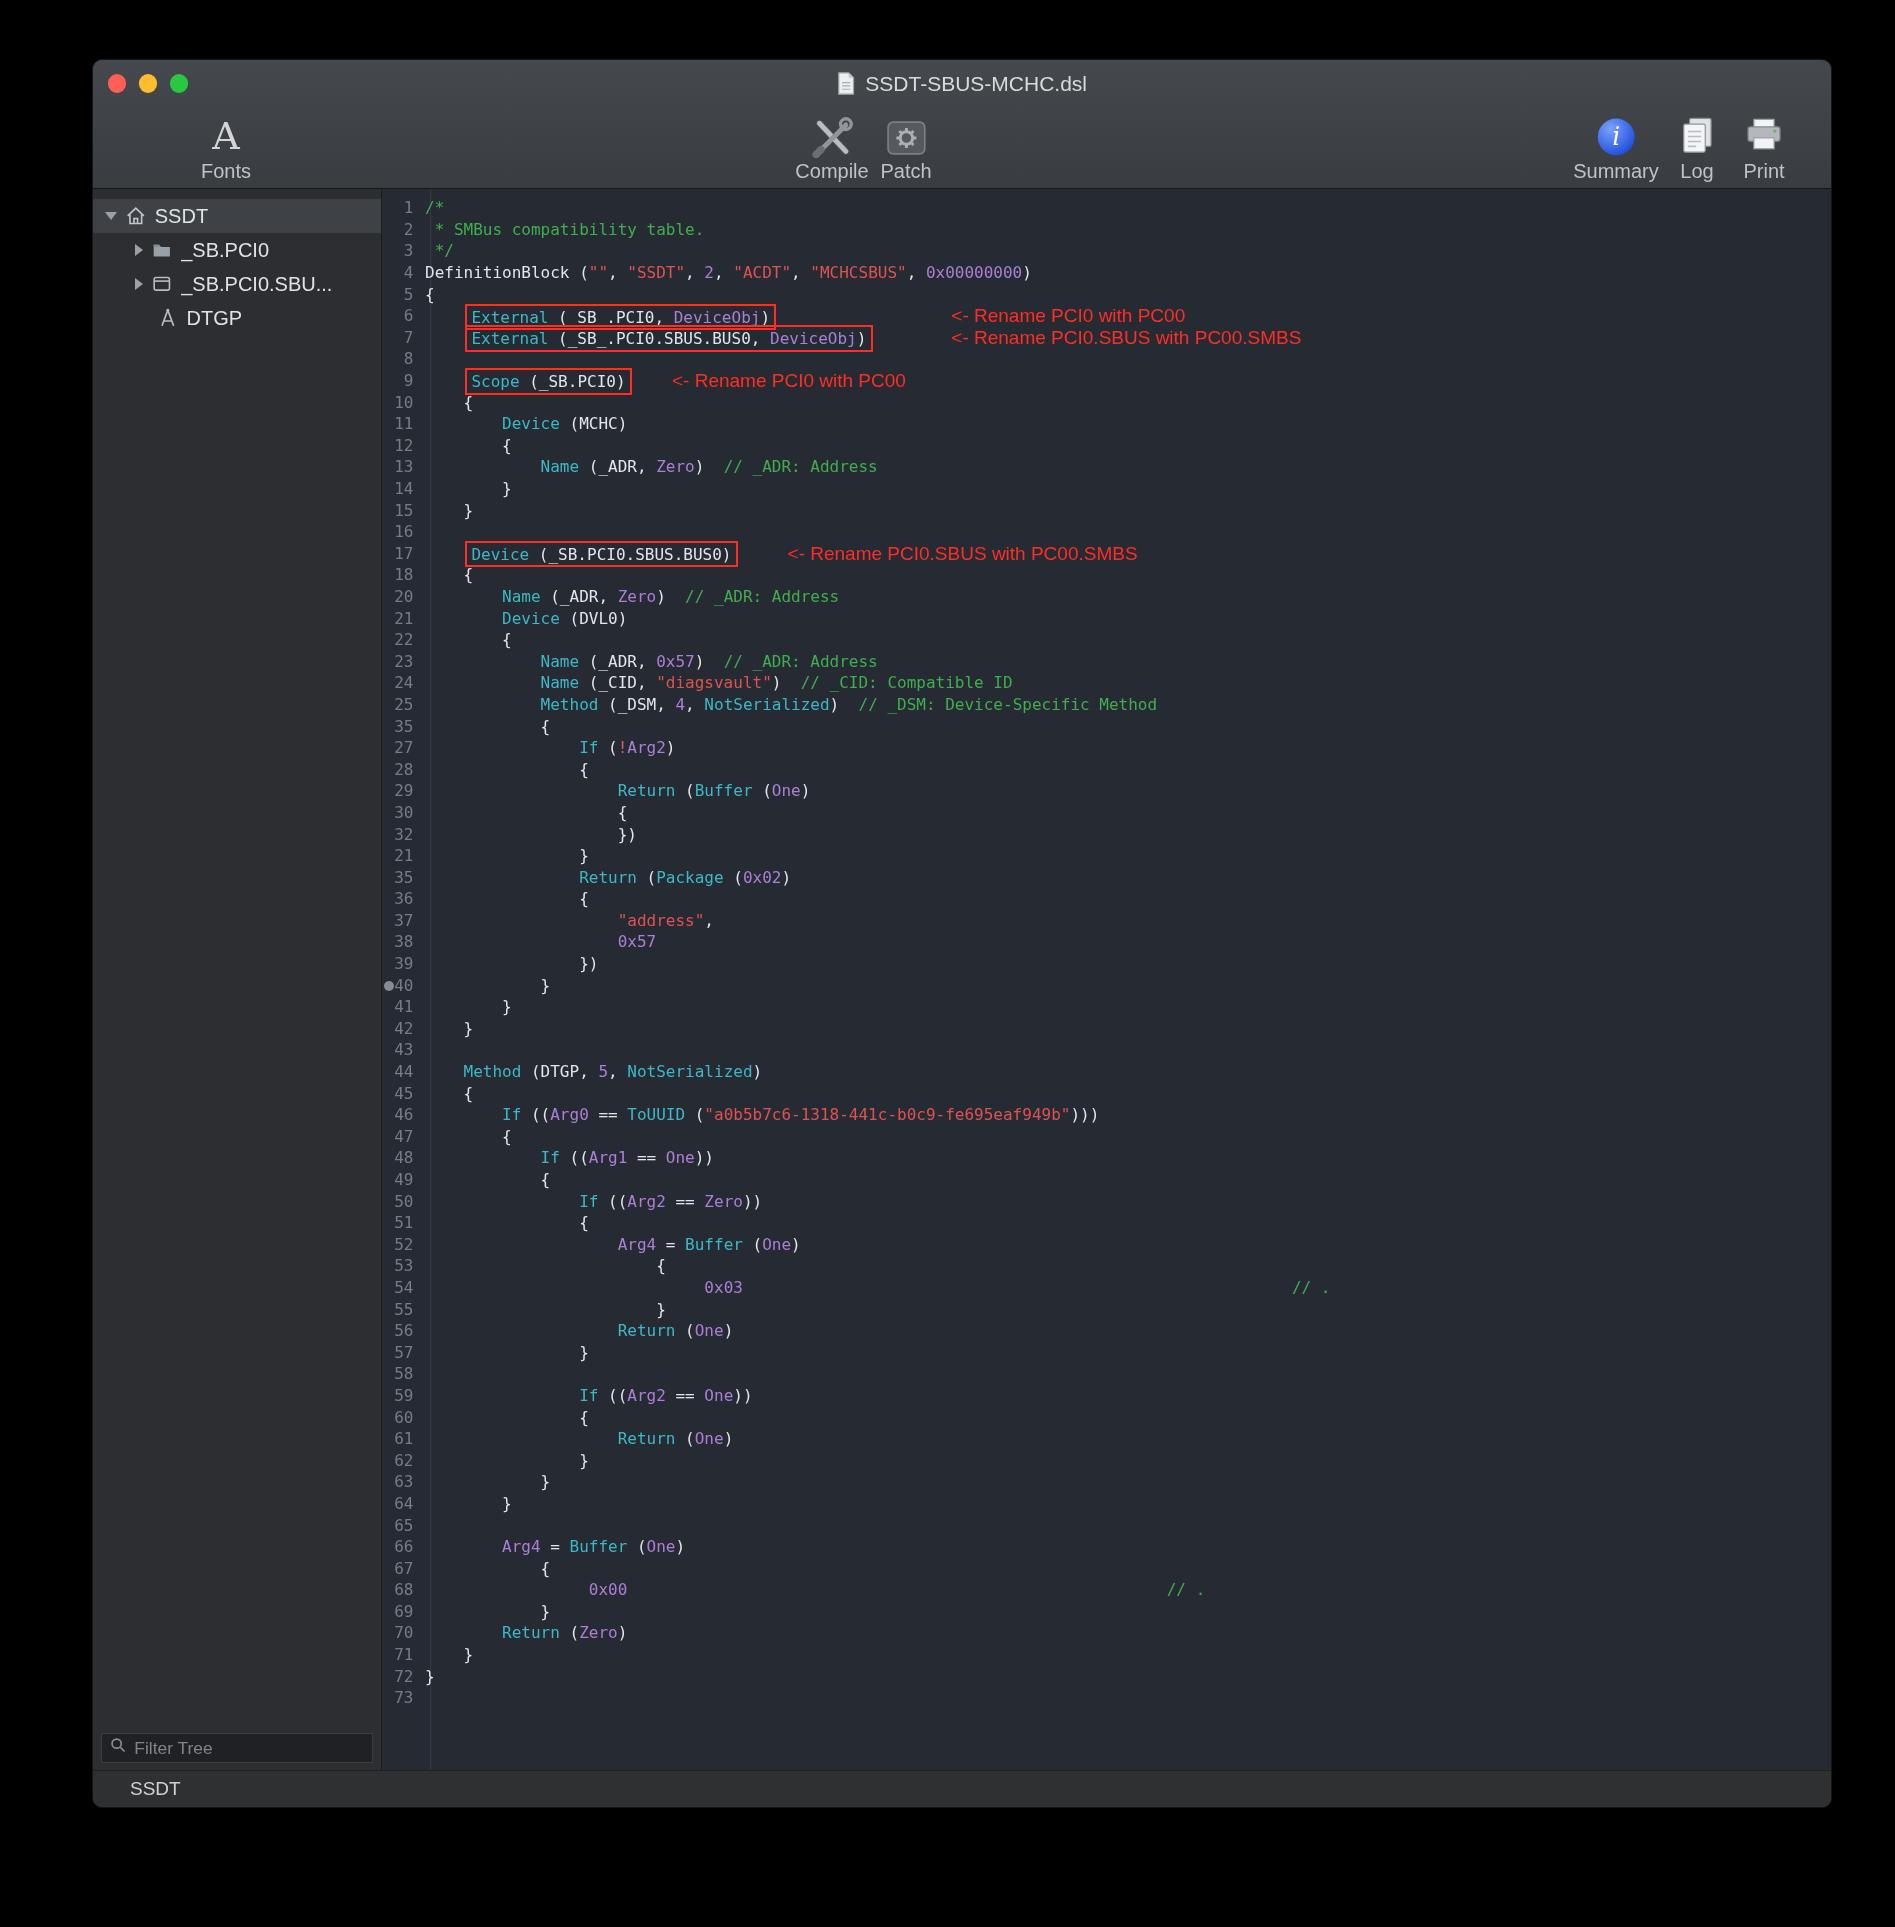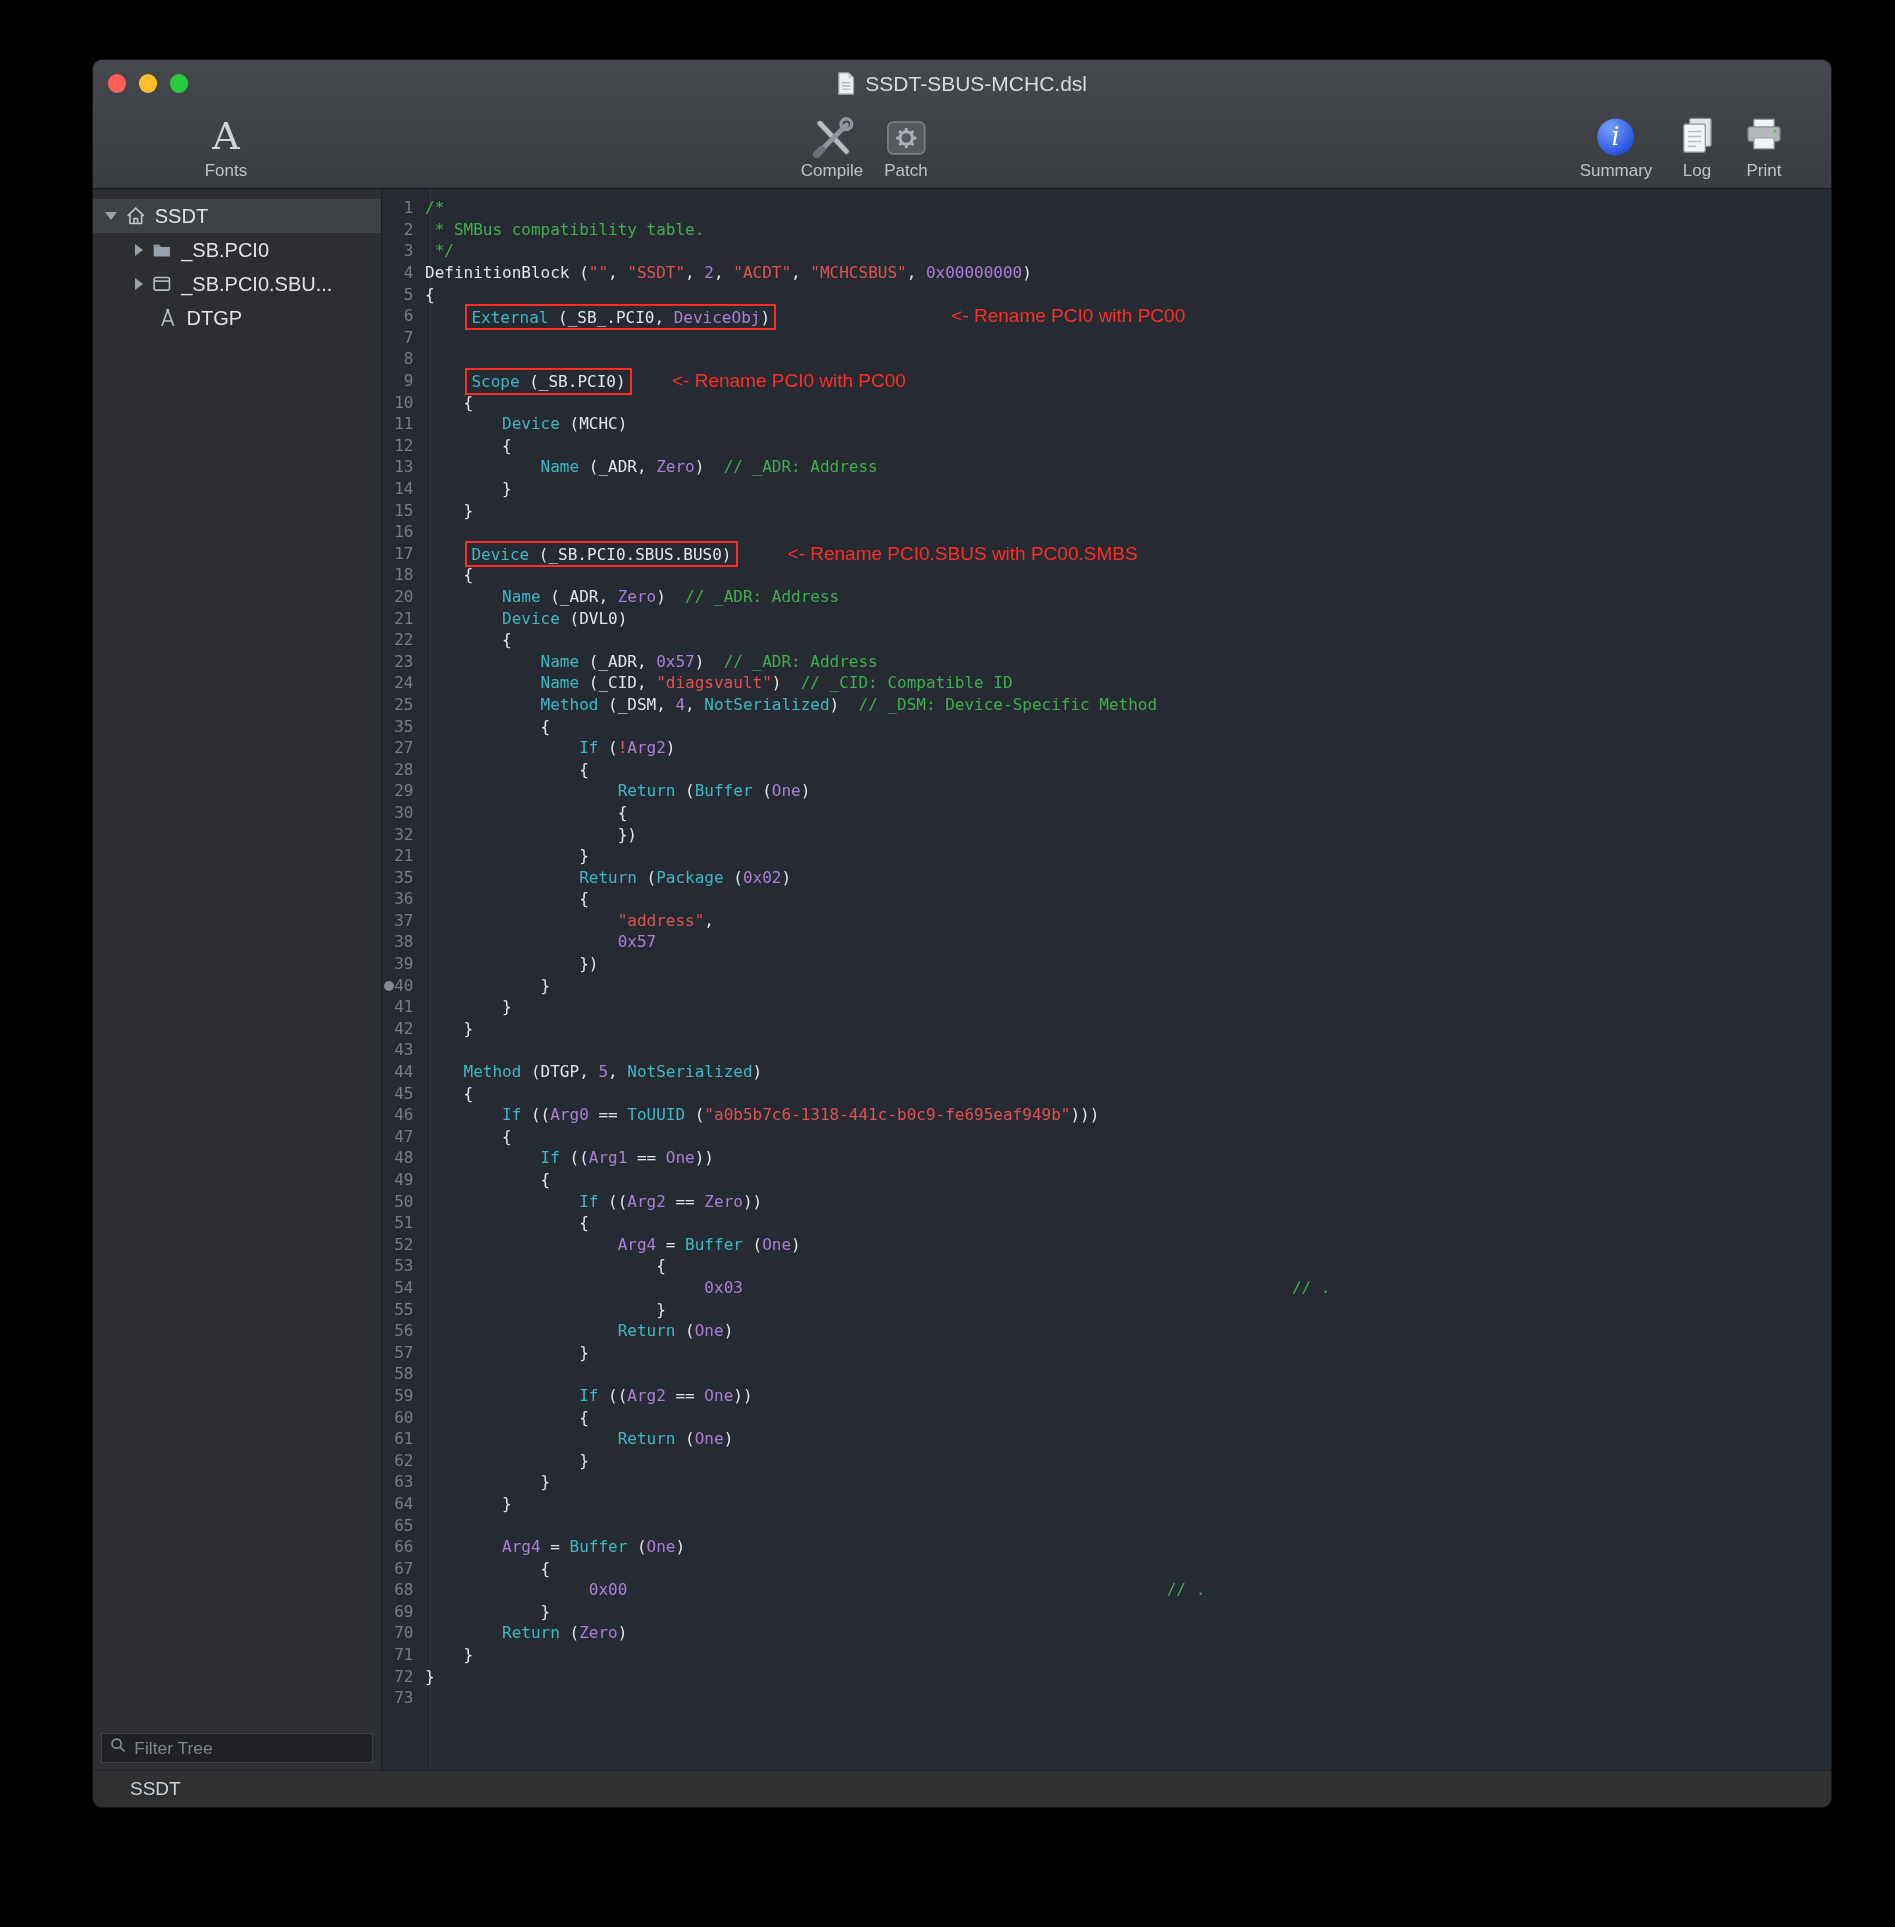--- a/index.html
+++ b/index.html
@@ -27,21 +27,21 @@
   .tl{width:18.3px;height:18.3px;border-radius:50%;display:inline-block;}
   .tl.red{background:var(--traffic-red);}
   .tl.yellow{background:var(--traffic-yellow);}
   .tl.green{background:var(--traffic-green);}
   .title-wrap{display:flex;align-items:center;gap:10px;}
   .title-text{font-size:21px;color:#d8dadc;}
   .toolbar{position:relative;height:81px;}
   .titem{position:absolute;top:3.3px;transform:translateX(-50%);display:flex;flex-direction:column;
     align-items:center;gap:3.3px;cursor:default;}
   .ticon{height:48px;display:flex;align-items:flex-end;justify-content:center;}
-  .tlabel{font-size:17px;color:#bfc2c6;line-height:18.3px;}
+  .tlabel{font-size:20px;color:#bfc2c6;line-height:18.3px;}
   .fonts-a{font-family:"DejaVu Serif",serif;font-size:38px;color:#d3d5d8;line-height:43px;}
   
   .content{flex:1;display:flex;min-height:0;}
   .sidebar{width:289px;flex:none;background:var(--sidebar-bg);border-right:0.8px solid #1b1c1d;
     position:relative;padding-top:10px;}
   .trow{height:34px;display:flex;align-items:center;color:#e0e2e4;font-size:20px;gap:8.3px;}
   .trow.selected{background:#3e4246;}
   .trow .lbl{white-space:nowrap;overflow:hidden;}
   .tri-down{width:0;height:0;border-left:6.6px solid transparent;border-right:6.6px solid transparent;
     border-top:8.3px solid #9ba1a8;margin-left:11.6px;flex:none;}
@@ -252,21 +252,21 @@
       </aside>
 
       <main class="editor">
         <div id="code">
             <div class="line"><span class="ln">1</span><span class="lc"><span class="tk-c">/*</span></span></div>
             <div class="line"><span class="ln">2</span><span class="lc"><span class="tk-c"> * SMBus compatibility table.</span></span></div>
             <div class="line"><span class="ln">3</span><span class="lc"><span class="tk-c"> */</span></span></div>
             <div class="line"><span class="ln">4</span><span class="lc"><span class="tk-p">DefinitionBlock (</span><span class="tk-s">""</span><span class="tk-p">, </span><span class="tk-s">"SSDT"</span><span class="tk-p">, </span><span class="tk-n">2</span><span class="tk-p">, </span><span class="tk-s">"ACDT"</span><span class="tk-p">, </span><span class="tk-s">"MCHCSBUS"</span><span class="tk-p">, </span><span class="tk-n">0x00000000</span><span class="tk-p">)</span></span></div>
             <div class="line"><span class="ln">5</span><span class="lc"><span class="tk-p">{</span></span></div>
             <div class="line"><span class="ln">6</span><span class="lc"><span class="tk-p">    </span><span class="redbox"><span class="tk-k">External</span><span class="tk-p"> (_SB_.PCI0, </span><span class="tk-n">DeviceObj</span><span class="tk-p">)</span></span><span class="tk-p">                  </span><span class="tk-a">&lt;- Rename PCI0 with PC00</span></span></div>
-            <div class="line"><span class="ln">7</span></div>
+            <div class="line"><span class="ln">7</span><span class="lc"><span class="tk-p">    </span><span class="redbox"><span class="tk-k">External</span><span class="tk-p"> (_SB_.PCI0.SBUS.BUS0, </span><span class="tk-n">DeviceObj</span><span class="tk-p">)</span></span><span class="tk-p">        </span><span class="tk-a">&lt;- Rename PCI0.SBUS with PC00.SMBS</span></span></div>
             <div class="line"><span class="ln">8</span><span class="lc"></span></div>
             <div class="line"><span class="ln">9</span><span class="lc"><span class="tk-p">    </span><span class="redbox"><span class="tk-k">Scope</span><span class="tk-p"> (_SB.PCI0)</span></span><span class="tk-p">    </span><span class="tk-a">&lt;- Rename PCI0 with PC00</span></span></div>
             <div class="line"><span class="ln">10</span><span class="lc"><span class="tk-p">    {</span></span></div>
             <div class="line"><span class="ln">11</span><span class="lc"><span class="tk-p">        </span><span class="tk-k">Device</span><span class="tk-p"> (MCHC)</span></span></div>
             <div class="line"><span class="ln">12</span><span class="lc"><span class="tk-p">        {</span></span></div>
             <div class="line"><span class="ln">13</span><span class="lc"><span class="tk-p">            </span><span class="tk-k">Name</span><span class="tk-p"> (_ADR, </span><span class="tk-n">Zero</span><span class="tk-p">)  </span><span class="tk-c">// _ADR: Address</span></span></div>
             <div class="line"><span class="ln">14</span><span class="lc"><span class="tk-p">        }</span></span></div>
             <div class="line"><span class="ln">15</span><span class="lc"><span class="tk-p">    }</span></span></div>
             <div class="line"><span class="ln">16</span><span class="lc"></span></div>
             <div class="line"><span class="ln">17</span><span class="lc"><span class="tk-p">    </span><span class="redbox"><span class="tk-k">Device</span><span class="tk-p"> (_SB.PCI0.SBUS.BUS0)</span></span><span class="tk-p">     </span><span class="tk-a">&lt;- Rename PCI0.SBUS with PC00.SMBS</span></span></div>

